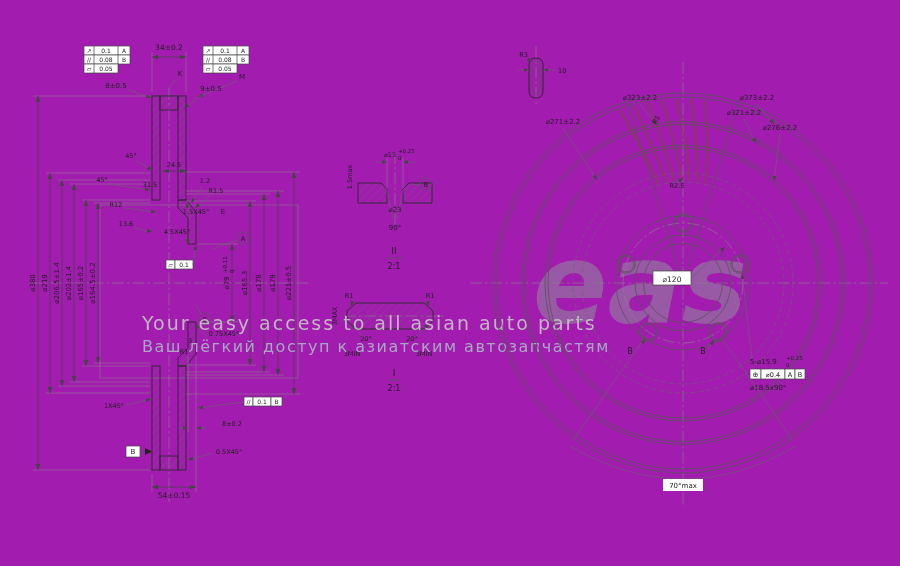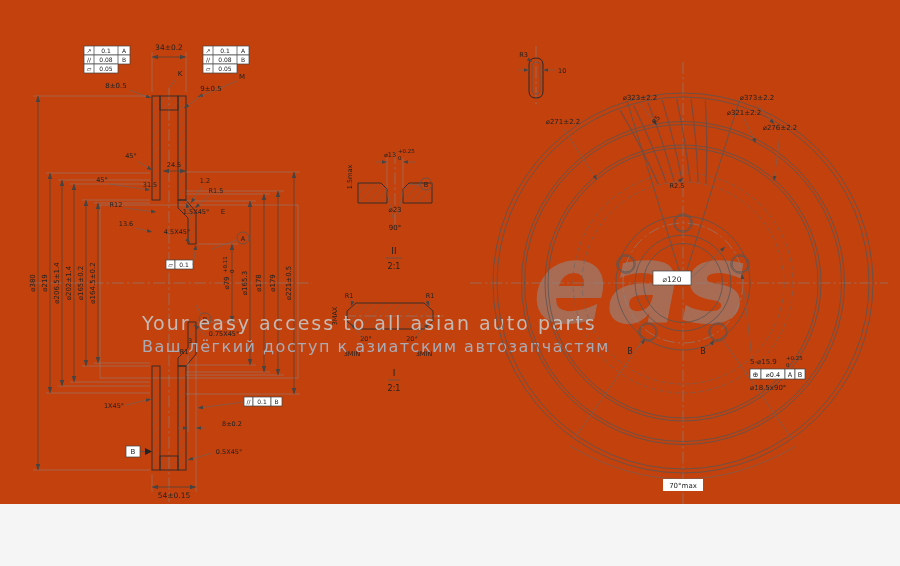--- a/index.html
+++ b/index.html
@@ -1,16 +1,16 @@
 <!DOCTYPE html>
 <html><head>
 <meta charset="utf-8">
 <style>
   html,body{margin:0;padding:0;background:#f5f5f5;}
-  .page{width:900px;height:504px;background:#c2410c;position:relative;overflow:hidden;}
+  .page{width:900px;height:566px;background:#a21caf;position:relative;overflow:hidden;}
   svg text{font-family:"DejaVu Sans",sans-serif;fill:#222;}
   .t5{font-size:5.5px}.t6{font-size:6px}.t65{font-size:6.5px}.t7{font-size:7px}
   .t75{font-size:7.5px}.t8{font-size:8px}.t9{font-size:9px}
   .mid{text-anchor:middle}.end{text-anchor:end}
   .dim{stroke:#444;stroke-width:.7;fill:none}
   .ext{stroke:#888;stroke-width:.5;fill:none}
   .thin{stroke:#555;stroke-width:.8;fill:none}
   .out{stroke:#2b2b2b;stroke-width:1;fill:none}
   .hatch{fill:url(#hatch);stroke:#2b2b2b;stroke-width:.9}
   .cl{stroke:#888;stroke-width:.6;stroke-dasharray:12 3 2.5 3;fill:none}

